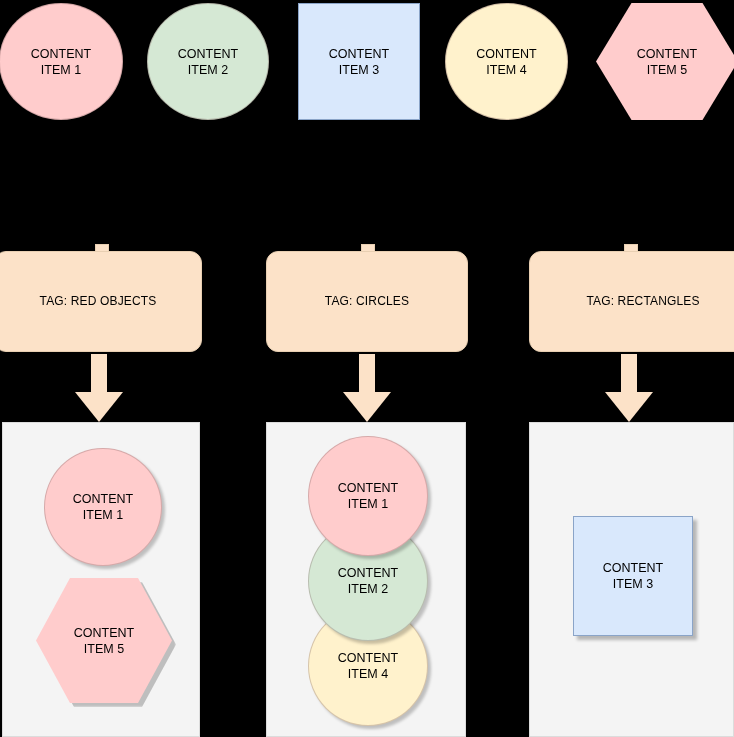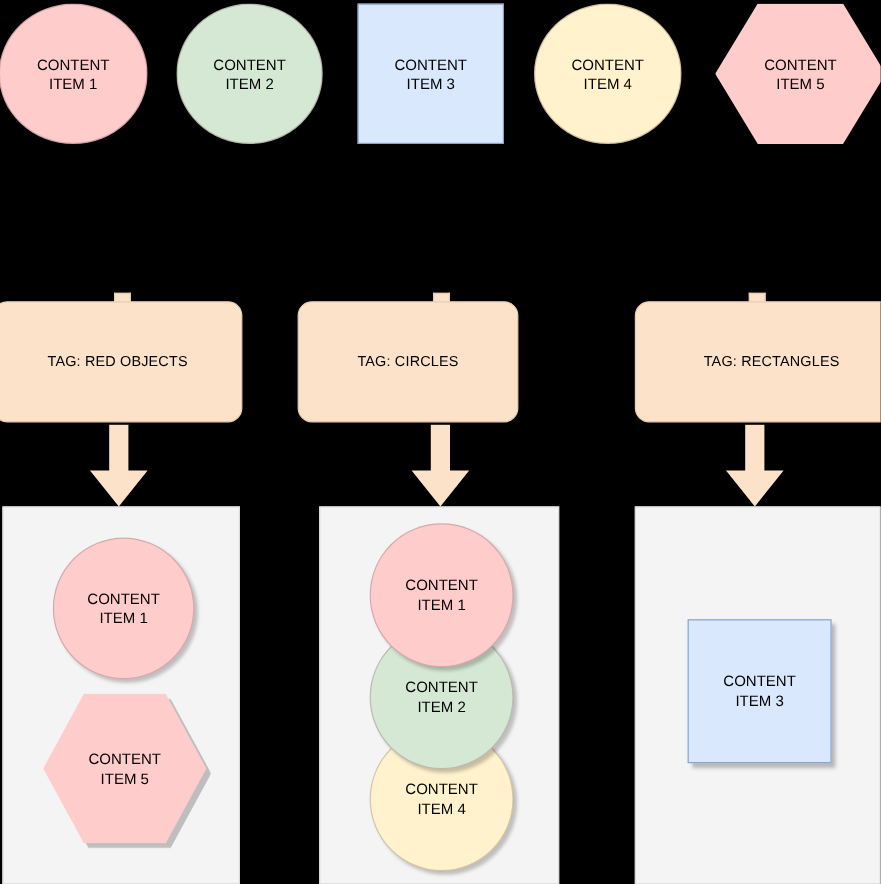--- a/index.html
+++ b/index.html
@@ -176,21 +176,21 @@
   </div>
 
   <div>
 
     <div class="tag-tab" style="left:95px; top:244px;"></div>
     <div class="tag-card" style="left:-6px; top:251px; width:208px; height:101px;">
       <span class="lbl">TAG: RED OBJECTS</span>
     </div>
 
     <div class="tag-tab" style="left:361px; top:244px;"></div>
-    <div class="tag-card" style="left:248px; top:251px; width:184px; height:101px;">
+    <div class="tag-card" style="left:266px; top:251px; width:202px; height:101px;">
       <span class="lbl">TAG: CIRCLES</span>
     </div>
 
     <div class="tag-tab" style="left:624px; top:244px;"></div>
     <div class="tag-card" style="left:529px; top:251px; width:228px; height:101px;">
       <span class="lbl">TAG: RECTANGLES</span>
     </div>
 
   </div>
 

